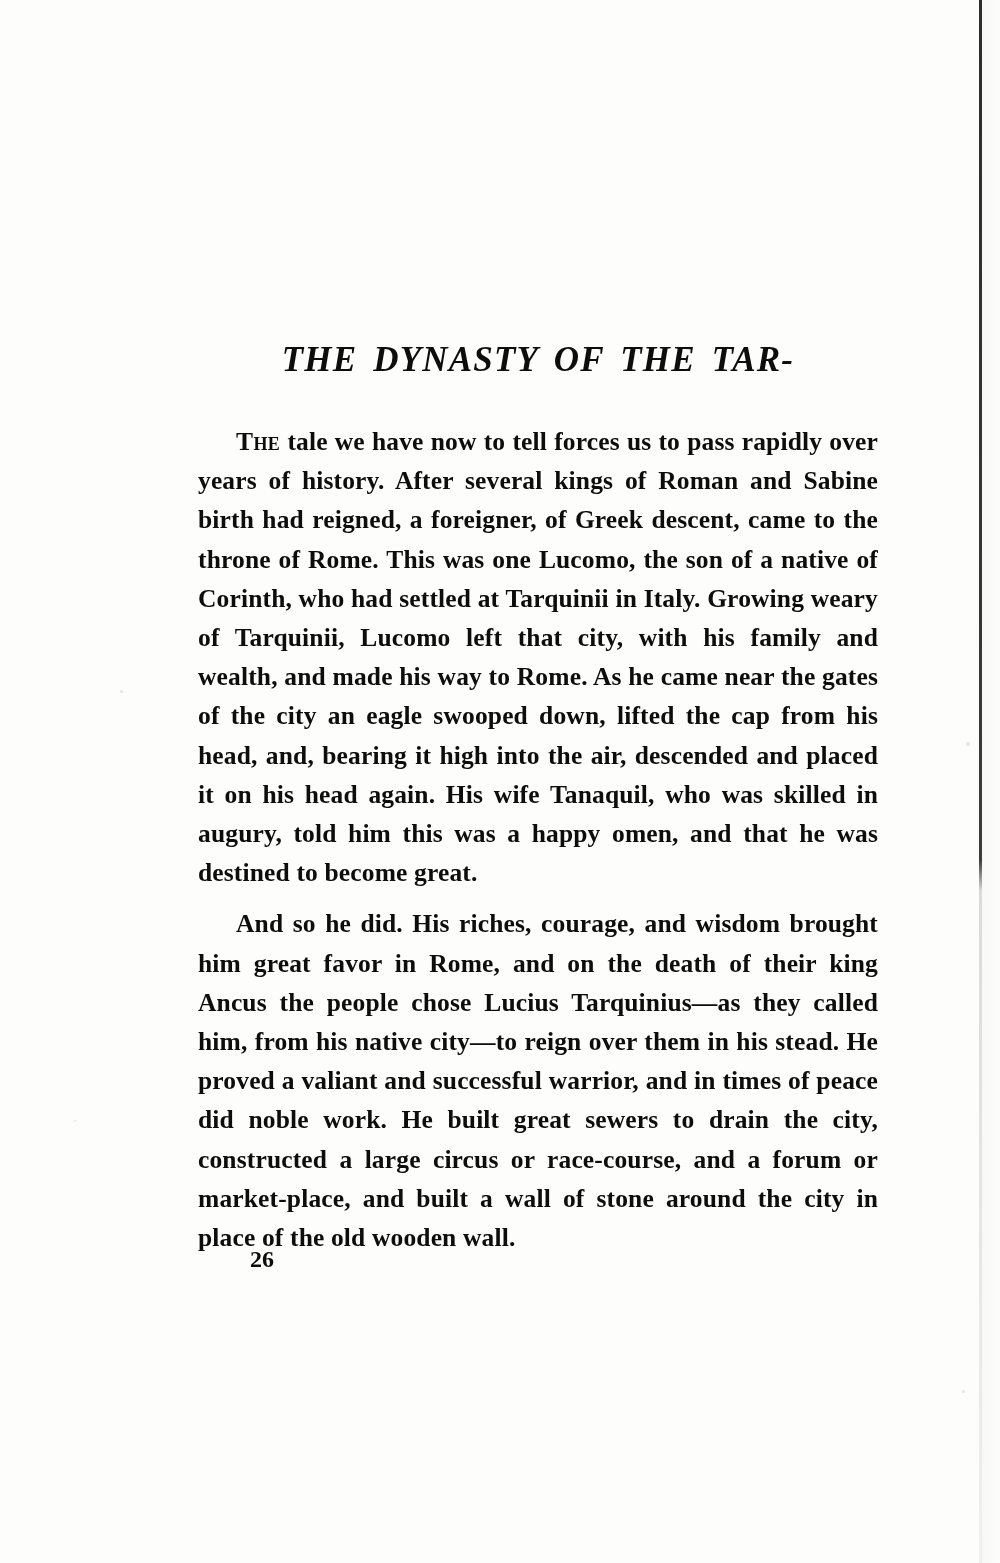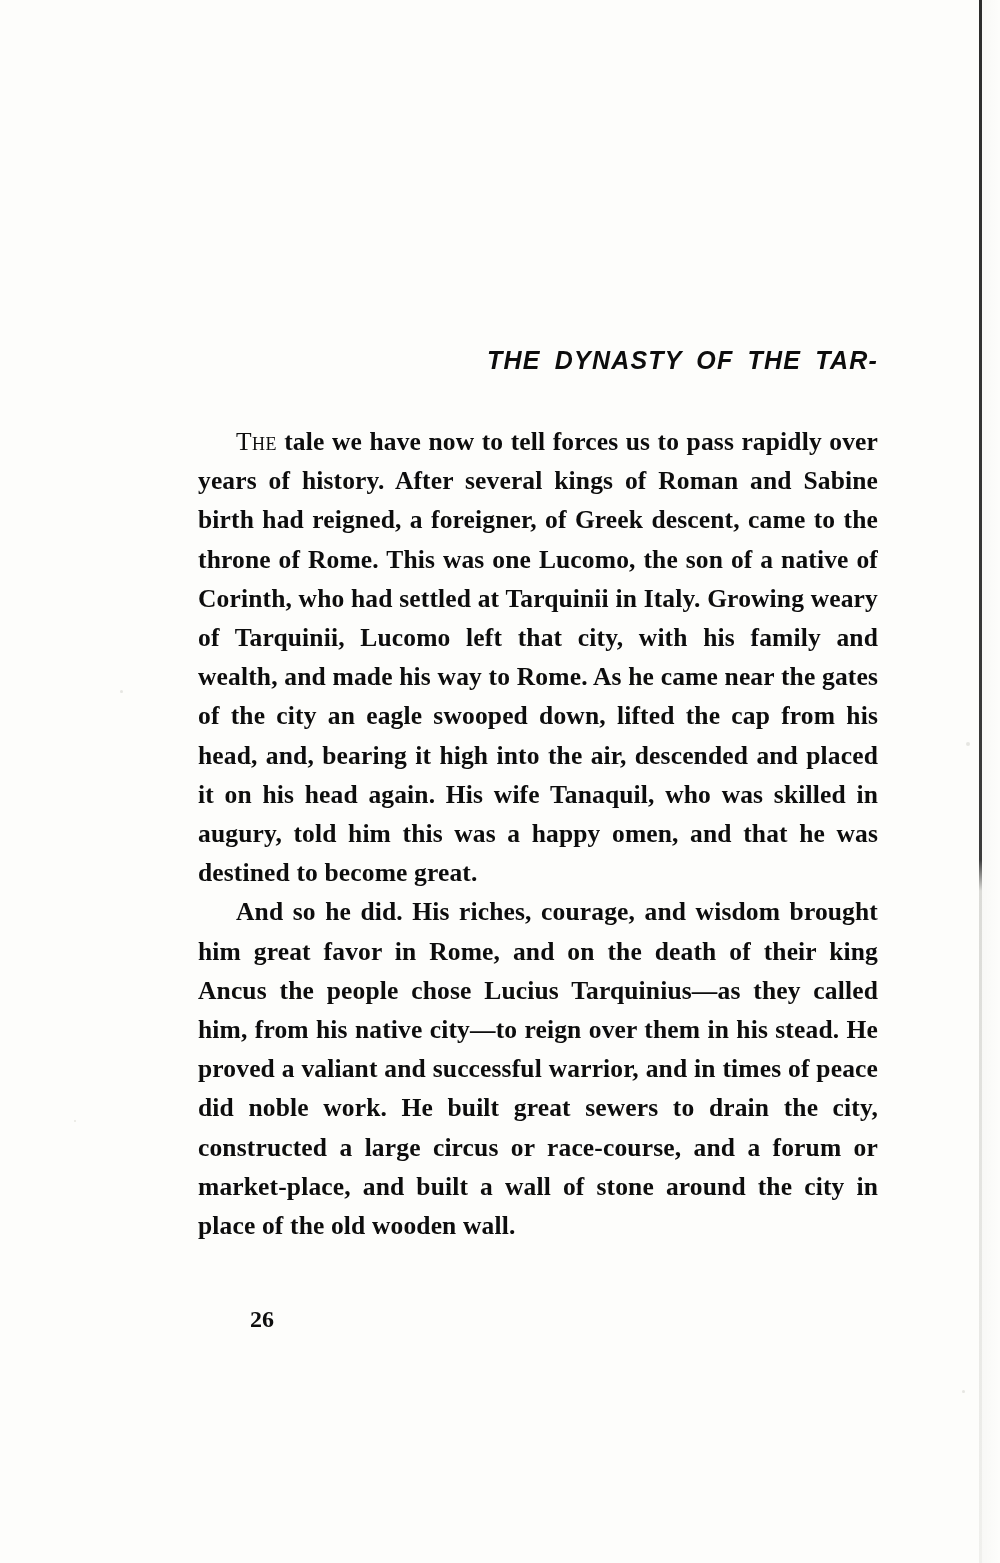--- a/index.html
+++ b/index.html
@@ -38,57 +38,57 @@
     height: 1563px;
     background: linear-gradient(to right, rgba(0,0,0,0.02), rgba(0,0,0,0.0));
   }
   .content {
     position: absolute;
     left: 198px;
     top: 336px;
     width: 680px;
   }
   .chapter-title {
-    font-family: Liberation Sans, sans-serif;
+    font-family: Liberation Serif, serif;
     font-style: italic;
     font-weight: 700;
-    font-size: 25px;
+    font-size: 35px;
     line-height: 48px;
     letter-spacing: 1.2px;
-    text-align: right;
+    text-align: center;
     margin: 0 0 38px 0;
     color: #0d0d0d;
     word-spacing: 6px;
   }
   .chapter-title .line2 {
     display: block;
   }
   p.body-par {
     margin: 0;
     font-size: 25.5px;
     line-height: 39.2px;
     text-align: justify;
     text-justify: inter-word;
     color: #0d0d0d;
     text-indent: 38px;
     font-weight: 600;
     letter-spacing: 0.15px;
   }
   p.body-par + p.body-par {
-    margin-top: 0;
+    margin-top: 12px;
   }
   .smallcaps {
     font-variant: small-caps;
-    font-weight: 400;
+    font-weight: 700;
     letter-spacing: 0.4px;
   }
   .page-number {
     position: absolute;
     left: 250px;
-    top: 1306px;
+    top: 1246px;
     font-size: 24px;
     font-weight: 700;
     color: #0d0d0d;
     font-family: "Liberation Serif", serif;
   }
   
   .speckle {
     position: absolute;
     border-radius: 50%;
     background: #cfcfca;

